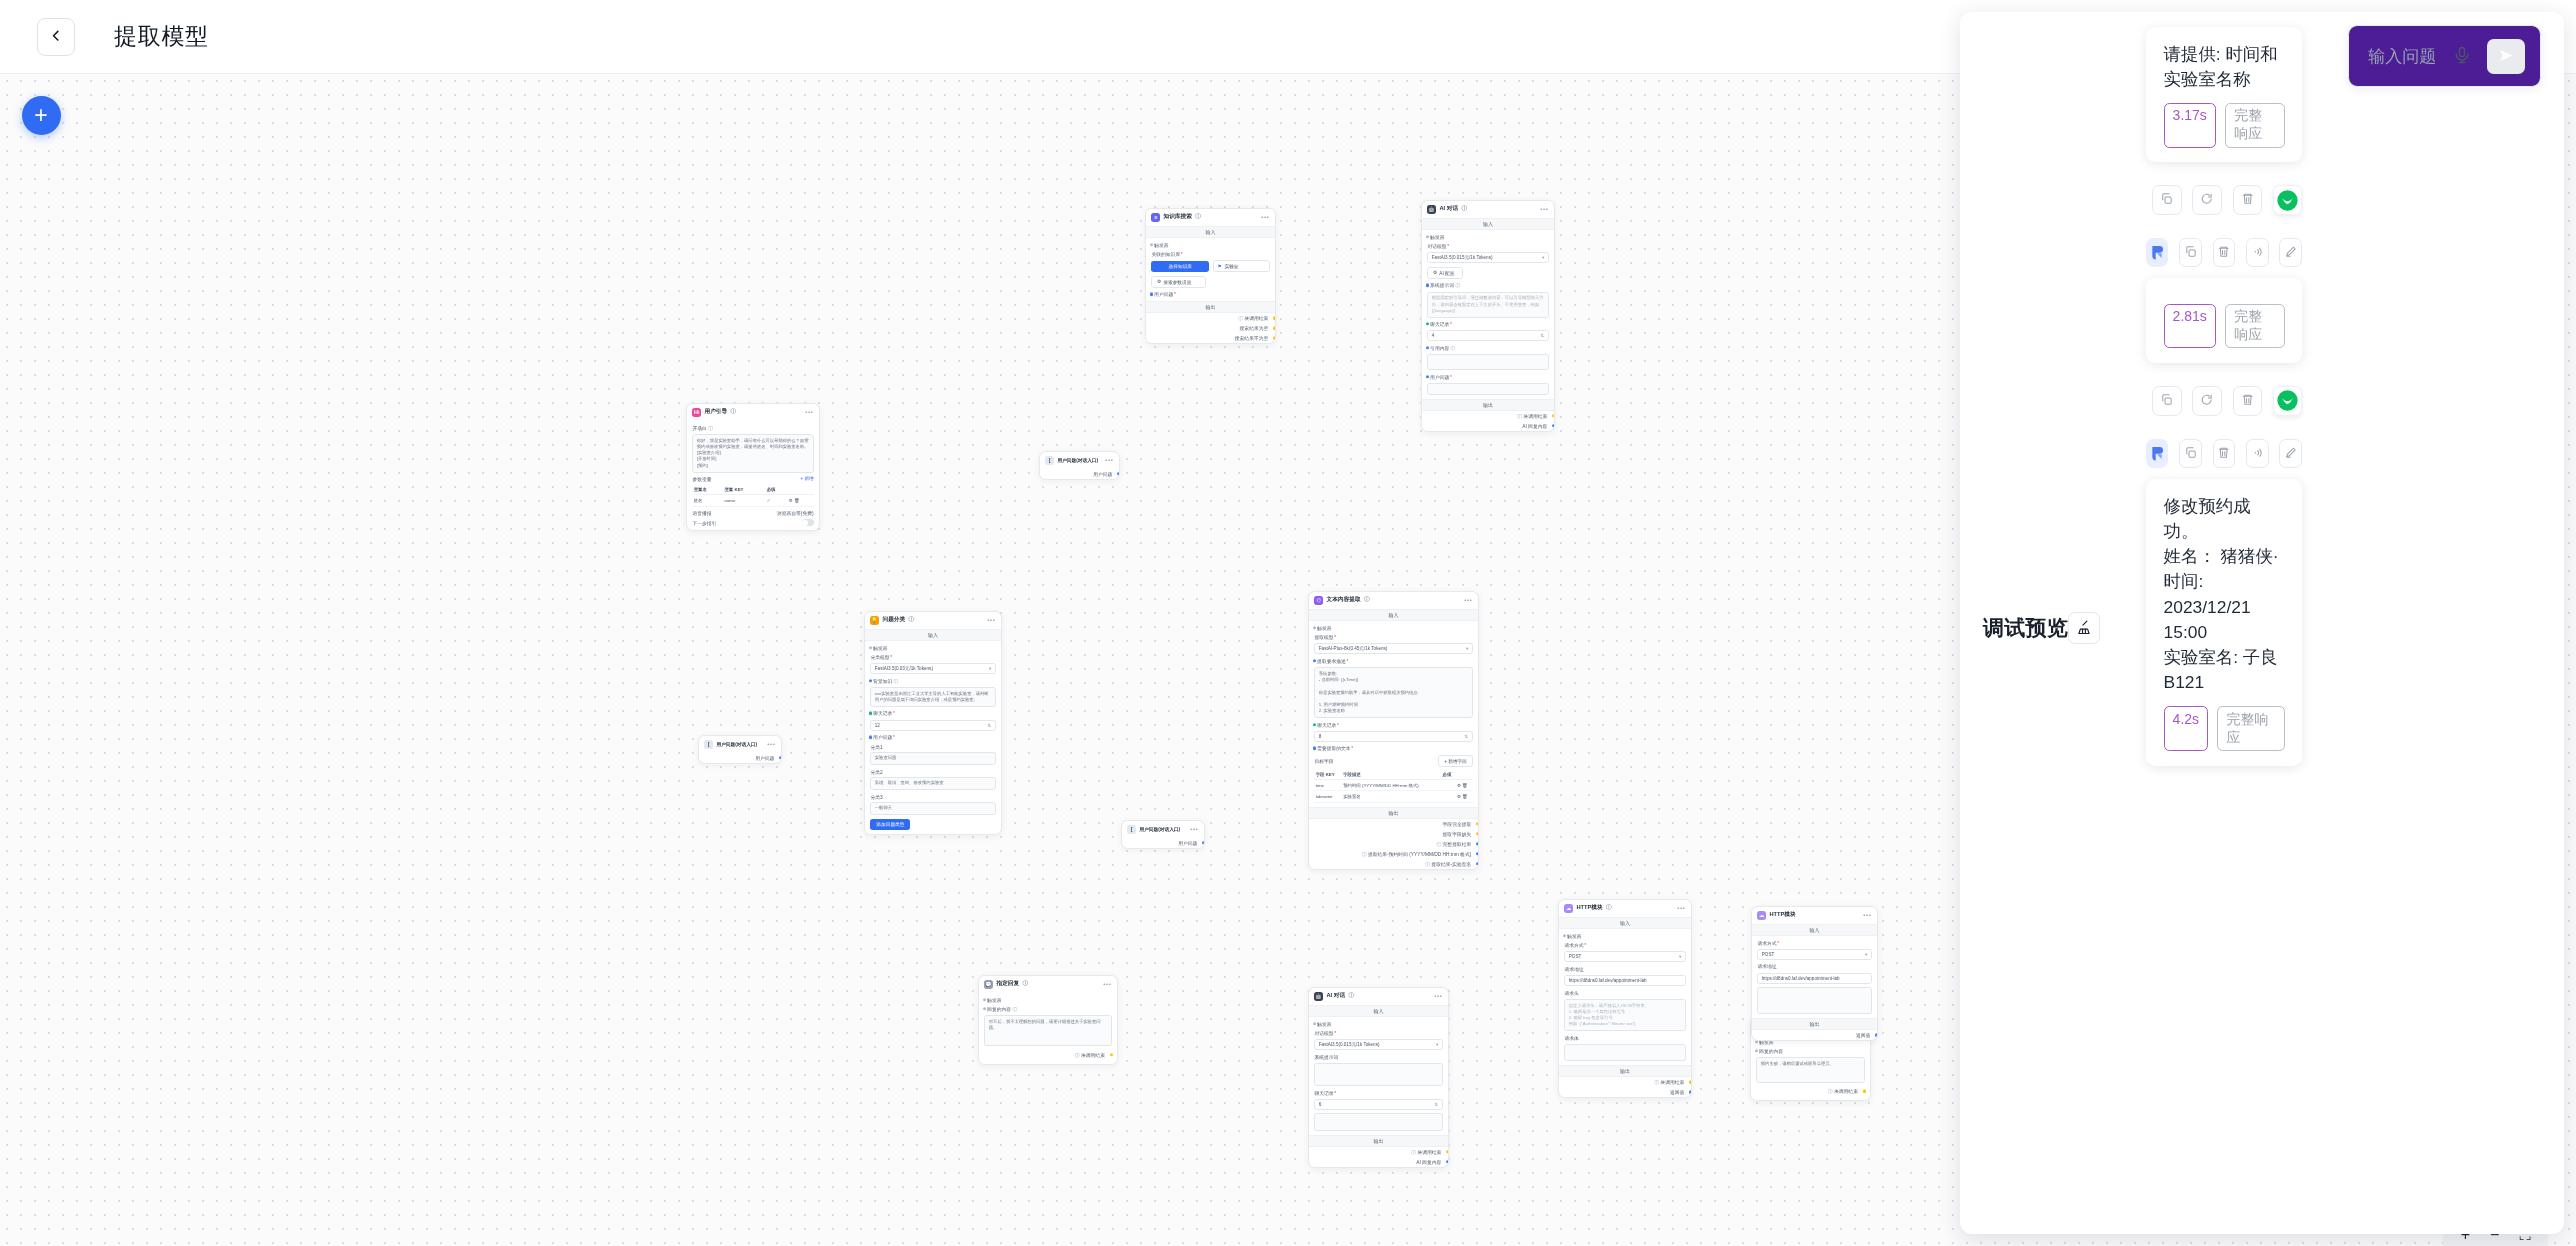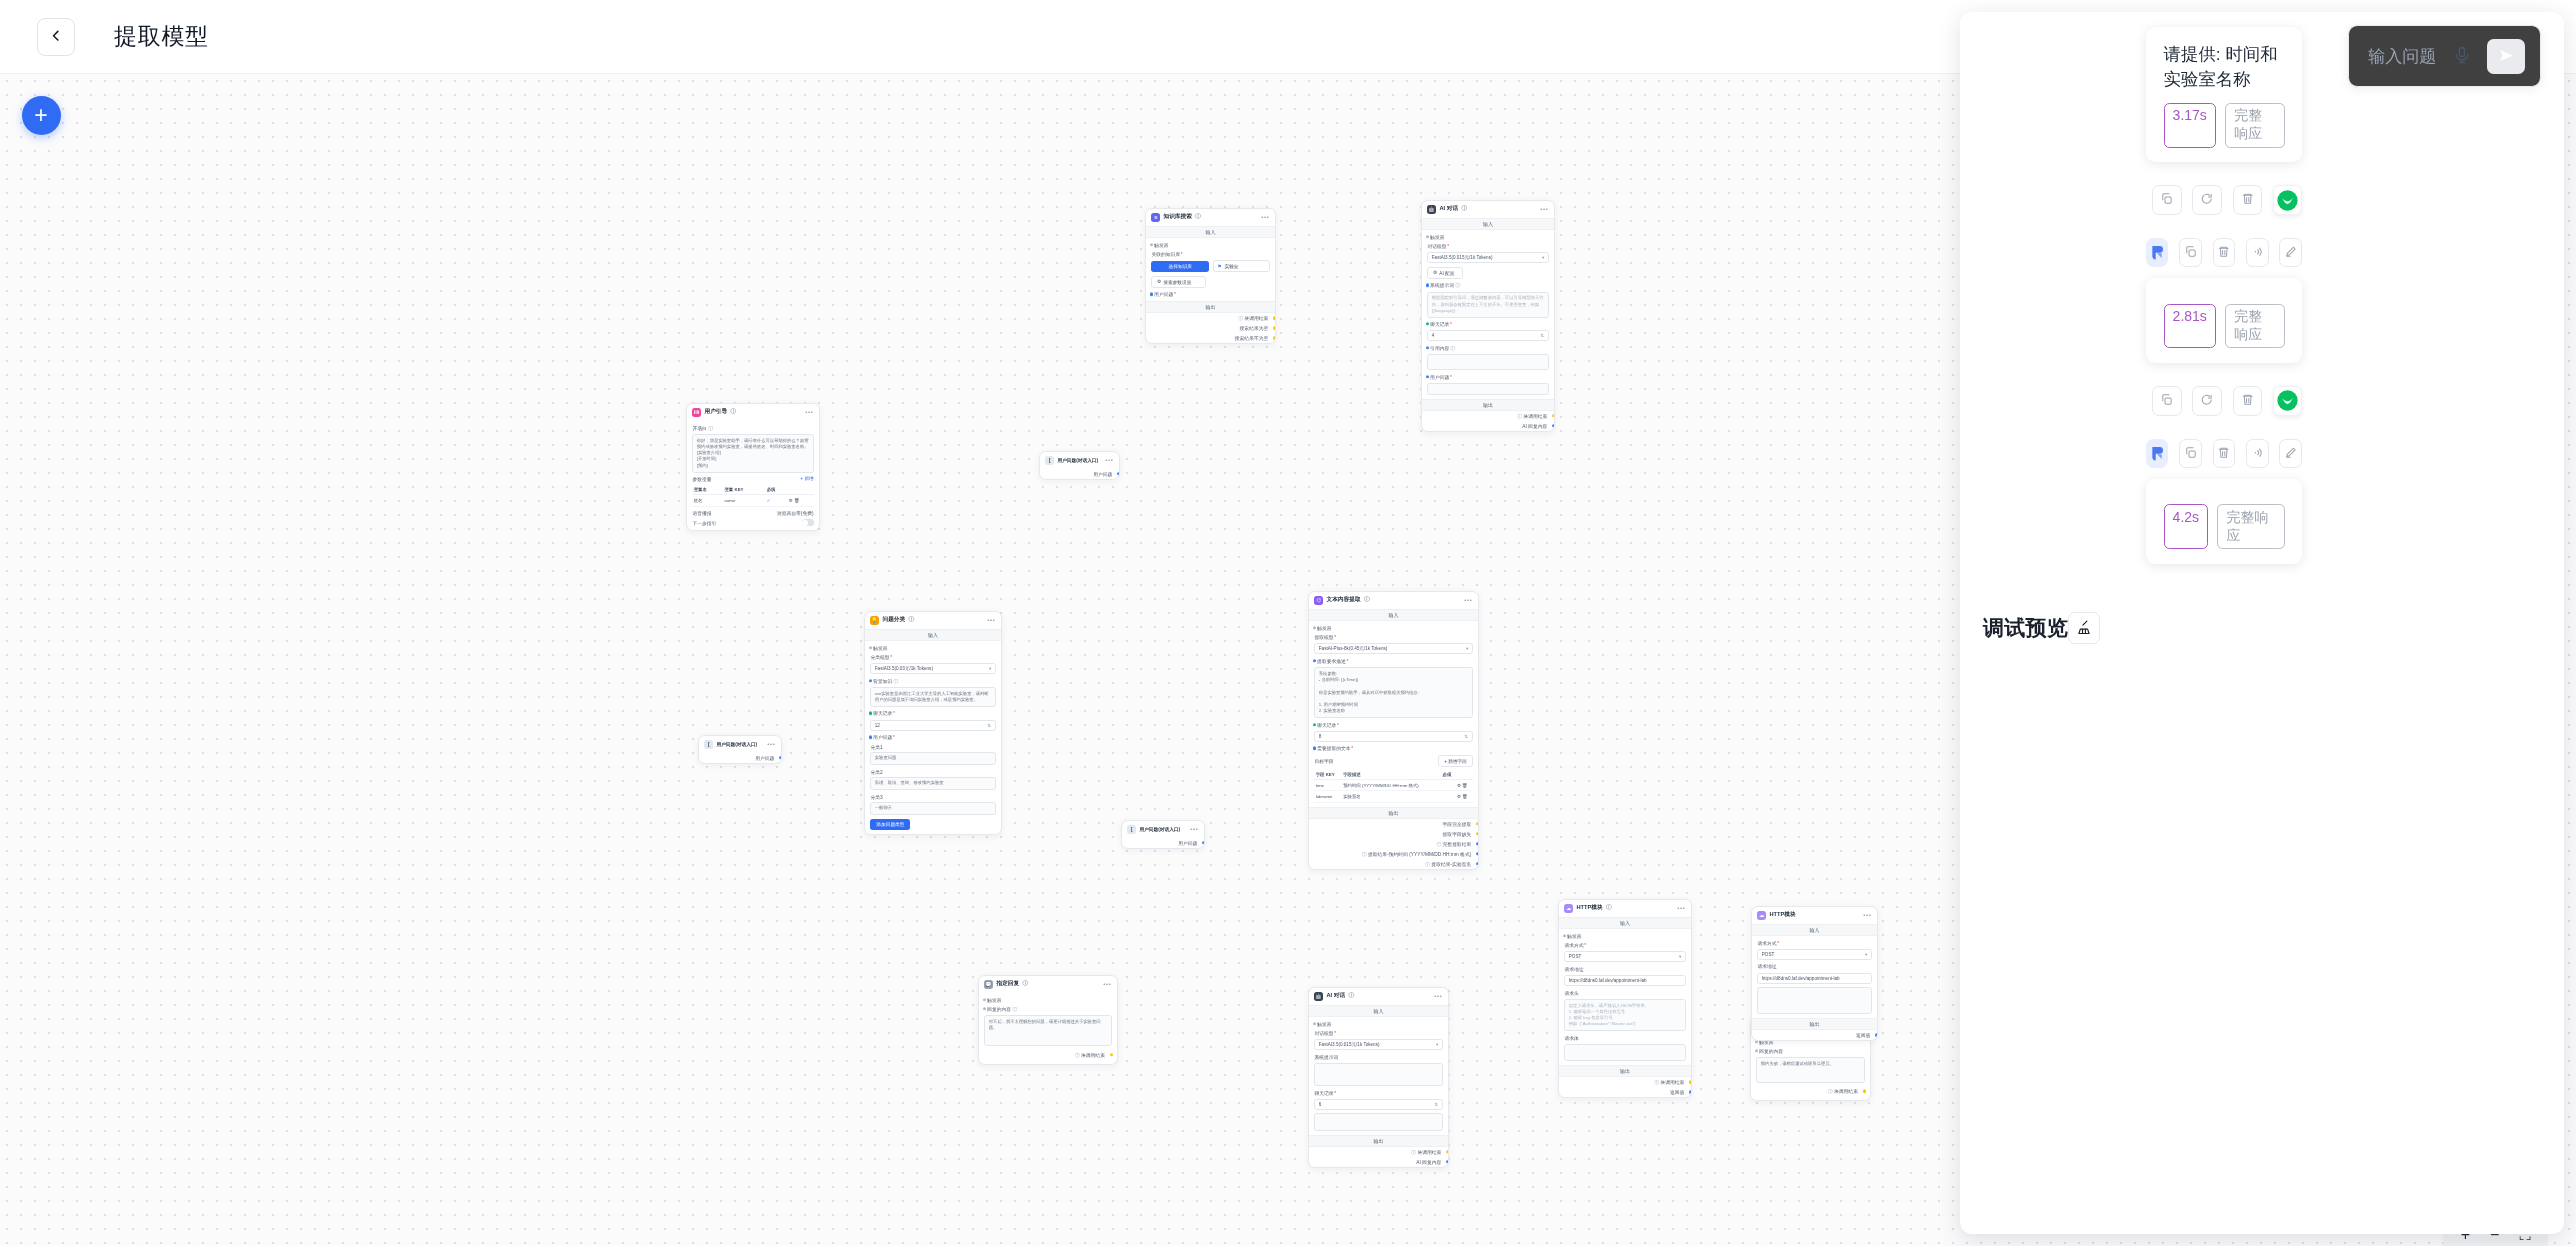--- a/index.html
+++ b/index.html
@@ -170,21 +170,21 @@
     width: 29.5px; height: 29.5px; border-radius: 7.4px; background: #e8eefe;
     display: flex; align-items: center; justify-content: center;
   }
   .bubble-user {
     background: #c3cdf7; color: #1f2937; border-radius: 9.4px;
     padding: 12px 17.4px; font-size: 17.4px; display: inline-block;
   }
   .u-wrap { display: flex; justify-content: flex-end; }
   .dp-foot { padding: 13.4px 23px 20px 23px; }
   .input-box {
-    border: 0.7px solid #e9ebee; border-radius: 9.4px; background: #404040;
+    border: 0.7px solid #e9ebee; border-radius: 9.4px; background: #4c1d95;
     box-shadow: 0 2px 10.7px rgba(20,30,60,.07);
     height: 62px; display: flex; align-items: center; padding: 0 14.8px 0 19px; gap: 12px;
   }
   .input-box .ph { flex: 1; font-size: 17px; color: #98a2b3; }
   .mic-btn { width: 27px; height: 27px; display: flex; align-items: center; justify-content: center; cursor: pointer; }
   .send-btn {
     width: 38px; height: 35px; border-radius: 6.7px; background: #e9ebee;
     display: flex; align-items: center; justify-content: center; cursor: pointer;
   }
 
@@ -783,20 +783,24 @@
               </svg></span>
         </div>
         <div class="act-btn">
           <span><svg width="13.4" height="13.4" viewBox="0 0 24 24" fill="none" stroke="#9aa2ad" stroke-width="1.8" stroke-linecap="round">
                 <path d="M17 4l3 3L9 18l-4 1 1-4z"></path>
                 <path d="M5 20h6"></path>
               </svg></span>
         </div>
       </div>
       <div class="bubble-bot">
+        <div class="bot-text">修改预约成功。
+姓名： 猪猪侠·
+时间: 2023/12/21 15:00
+实验室名: 子良B121</div>
         <div class="badges">
           <span class="badge-time">4.2s</span>
           <span class="badge-full">完整响应</span>
         </div>
       </div>
     </div>
 
   </div>
 
   <div class="dp-foot">

